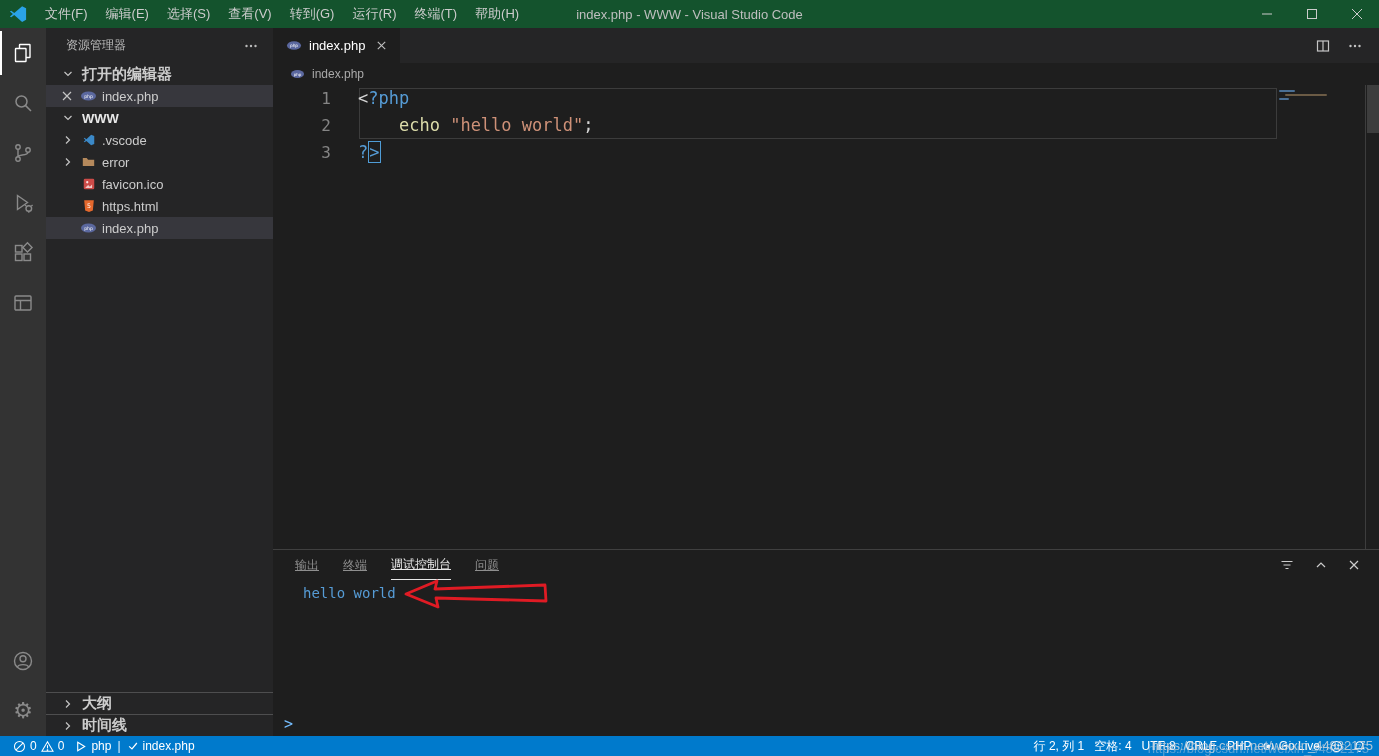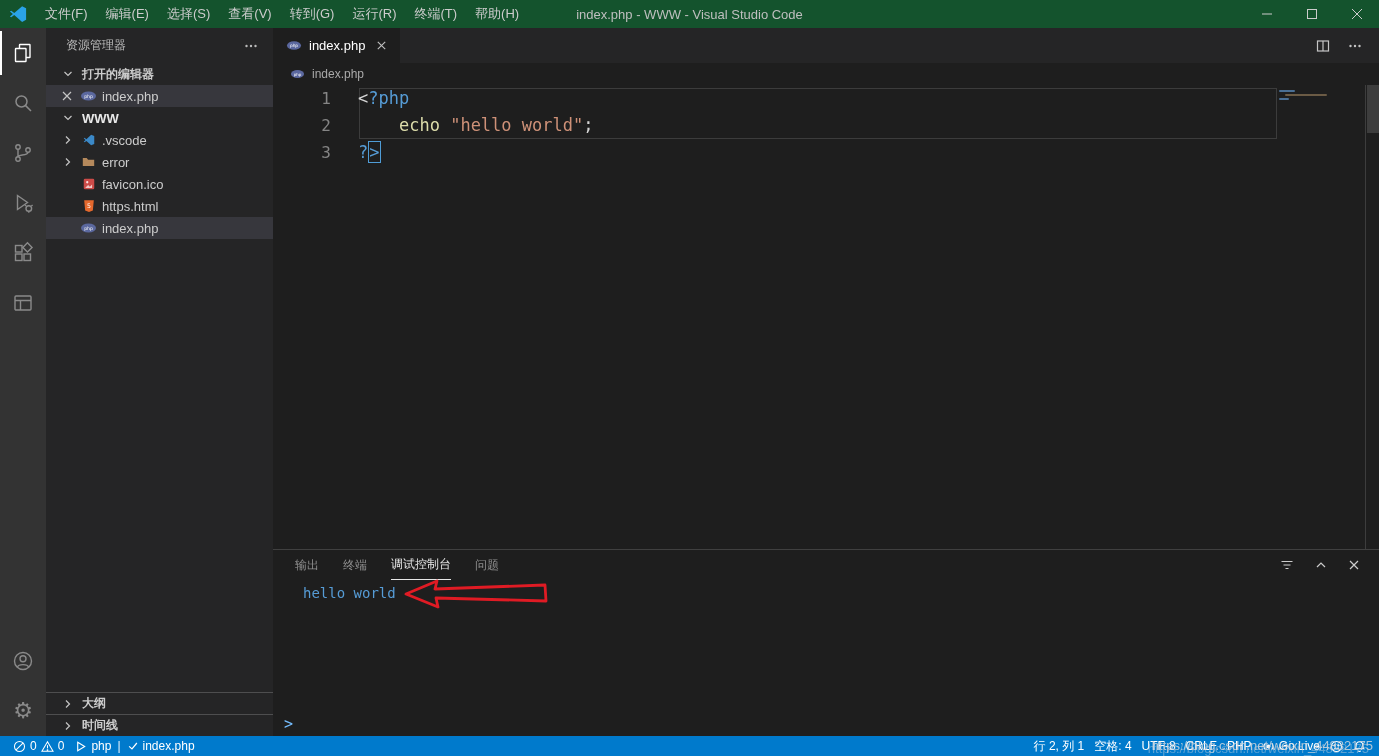--- a/index.html
+++ b/index.html
@@ -34,21 +34,21 @@
   
   .sidebar { width:227px; background:#252526; position:relative; flex-shrink:0; overflow:hidden; }
   .sidebar-title-row { height:35px; display:flex; align-items:center; padding:0 14px 0 20px; font-size:12px; color:#bbbbbb;gap:32px; }
   .sidebar-title-row .spacer { flex:1; }
   .row { height:22px; display:flex; align-items:center; color:#cccccc; font-size:13px; padding-left:14px; white-space:nowrap; }
   .row.indent { padding-left:34px; }
   .row.selected { background:#37373d; }
   .cell-icon { width:20px; display:flex; align-items:center; color:#c5c5c5; flex-shrink:0; }
   .file-icon { width:17px; height:16px; display:flex; align-items:center; justify-content:center; flex-shrink:0; }
   .label { margin-left:5px; }
-  .sec-label { font-weight:bold; font-size:12px; margin-left:2px; }
+  .sec-label { font-weight:bold; font-size:15px; margin-left:2px; }
   .www-label { font-weight:bold; font-size:13px; margin-left:2px; color:#e8e8e8; }
   .sidebar-bottom { position:absolute; left:0; right:0; bottom:0; }
   .sidebar-bottom .row { border-top:1px solid rgba(204,204,204,0.25); }
 
   
   .editor-area { flex:1; display:flex; flex-direction:column; min-width:0; background:#1e1e1e; }
   .tabbar { height:35px; background:#252526; display:flex; align-items:stretch; }
   .tab { display:flex; align-items:center; gap:7px; padding:0 12px; background:#1e1e1e; color:#ffffff; font-size:13px; }
   .tab-close { color:#c0c0c0; display:flex; align-items:center; margin-left:3px; }
   .tab-actions { margin-left:auto; display:flex; align-items:center; gap:16px; padding-right:16px; color:#c5c5c5; }
@@ -65,21 +65,21 @@
   .tok-boxed { border:1px solid #4f9cd6; }
   .block-outline { position:absolute; left:86px; right:102px; top:3px; height:51px; border:1px solid #3c3c3c; pointer-events:none; }
   .minimap { position:absolute; top:2px; right:16px; width:86px; height:60px; }
   .mm-bar { position:absolute; height:2px; border-radius:1px; }
   .vscrollbar { position:absolute; top:0; right:0; bottom:0; width:14px; border-left:1px solid rgba(255,255,255,0.14); }
   .vthumb { position:absolute; top:0; left:1px; right:0; height:48px; background:rgba(121,121,121,0.35); }
 
   
   .panel { height:187px; display:flex; flex-direction:column; border-top:1px solid rgba(128,128,128,0.35); }
   .panel-tabs { height:30px; display:flex; align-items:stretch; gap:24px; padding-left:22px; font-size:12px; color:#8f8f8f; flex-shrink:0; }
-  .panel-tab { display:flex; align-items:center; }
+  .panel-tab { display:flex; align-items:center;text-decoration:underline; }
   .panel-tab.active { color:#e7e7e7; border-bottom:1px solid #e7e7e7; }
   .panel-actions { margin-left:auto; display:flex; align-items:center; gap:18px; padding-right:18px; color:#cccccc; }
   .panel-body { flex:1; position:relative; font-family:"DejaVu Sans Mono","Liberation Mono",monospace; }
   .console-line { position:absolute; left:30px; top:5px; font-size:14px; color:#569cd6; }
   .arrow-annotation { position:absolute; left:128px; top:-4px; pointer-events:none; }
   .console-prompt { position:absolute; left:11px; bottom:3px; font-size:15px; color:#75beff; }
 
   
   .statusbar { position:absolute; left:0; right:0; bottom:0; height:20px; background:#007acc; display:flex; align-items:center; color:#ffffff; font-size:12px; padding:0 8px; }
   .sb-item { display:flex; align-items:center; gap:4px; padding:0 5px; height:100%; white-space:nowrap; }

